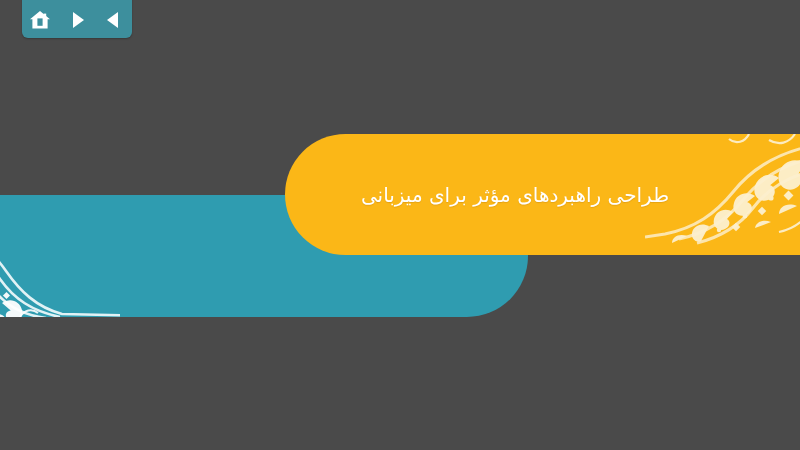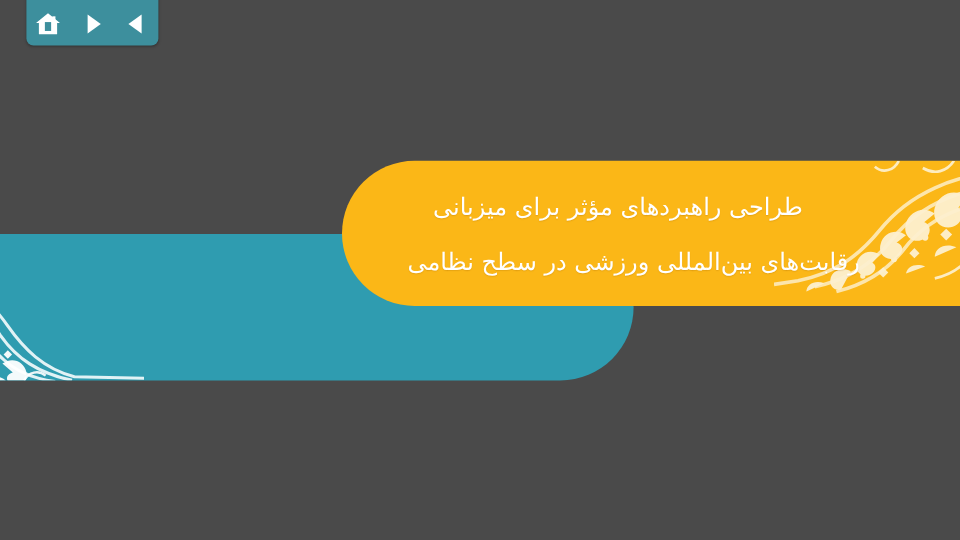--- a/index.html
+++ b/index.html
@@ -184,21 +184,20 @@
           <path d="M200,76 c-16,2 -28,10 -36,20"></path>
           <path d="M150,0 c-6,9 -16,12 -26,6"></path>
           <path d="M104,0 c-4,8 -13,11 -20,5"></path>
           <path d="M200,100 c-12,1 -20,6 -26,14"></path>
         </g>
       </svg>
     </div>
 
     <div class="banner-title">
       <div class="line1">طراحی راهبردهای مؤثر برای میزبانی</div>
-      <div class="line2">رقابت‌های بین‌المللی ورزشی در سطح نظامی</div>
     </div>
   </div>
 
   <div class="navbar">
 
     <div class="nav-btn">
       <span>
         <svg width="20" height="20" viewBox="0 0 20 20" xmlns="http://www.w3.org/2000/svg">
           <polygon points="14,2 14,18 3,10" fill="#ffffff"></polygon>
         </svg>

